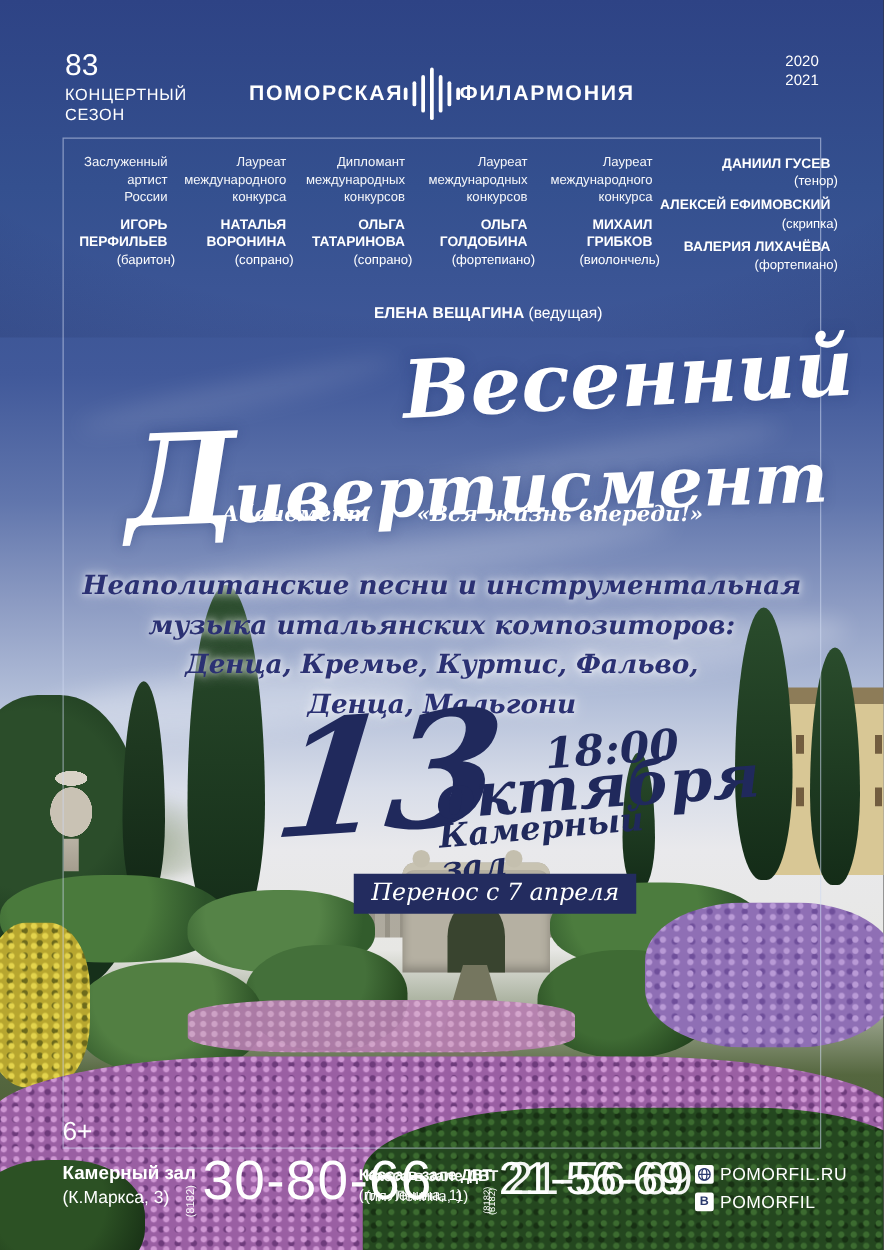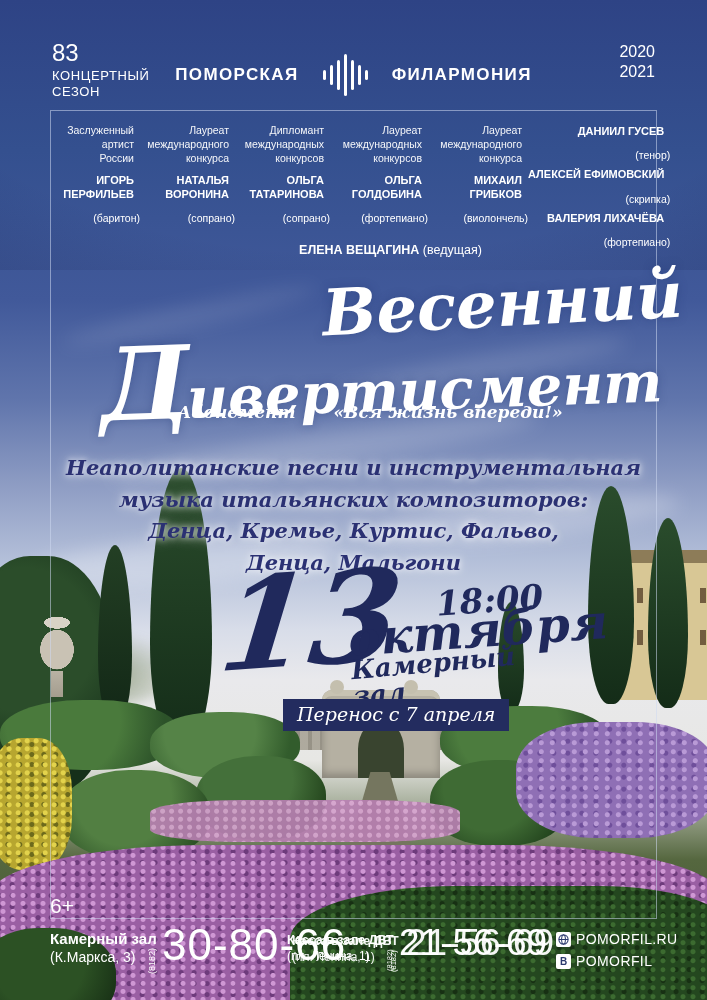--- a/index.html
+++ b/index.html
@@ -86,34 +86,34 @@
     background-size:10px 9px,13px 11px;}
   .fg-bush-left{left:-24px;top:928px;width:140px;height:100px;border-radius:45%;
     background:radial-gradient(circle at 45% 35%, #2c5124 0 45%, #1a3417 80%);}
   
   .frame{left:50px;top:110px;width:605px;height:807px;border:1.5px solid rgba(205,216,240,.55);
     pointer-events:none;}
   
   .season{left:52px;top:38px;line-height:1.25;}
   .season .num{font-size:24px;font-weight:400;display:block;}
   .season .ln{font-size:13px;letter-spacing:.6px;display:block;}
-  .brand{left:0;top:52px;width:707px;display:flex;justify-content:center;align-items:center;gap:24px;}
+  .brand{left:0;top:52px;width:707px;display:flex;justify-content:center;align-items:center;gap:0;}
   .brand .word{font-size:17px;font-weight:bold;letter-spacing:1.4px;}
   .logo-bars{display:flex;align-items:center;gap:4px;height:46px;}
   .logo-bars i{display:block;width:3px;background:#fff;border-radius:2px;}
   .logo-bars i:nth-child(1){height:10px;} .logo-bars i:nth-child(2){height:20px;}
   .logo-bars i:nth-child(3){height:30px;} .logo-bars i:nth-child(4){height:42px;}
   .logo-bars i:nth-child(5){height:30px;} .logo-bars i:nth-child(6){height:20px;}
   .logo-bars i:nth-child(7){height:10px;}
-  .years{right:52px;top:42px;text-align:right;font-size:16px;line-height:1.25;margin-left:31px;}
+  .years{right:52px;top:42px;text-align:right;font-size:12px;line-height:1.25;margin-left:31px;}
   
   .performers{left:62px;top:124px;display:grid;grid-template-columns:78px 95px 95px 98px 100px auto;text-align:right;}
   .perf-col .cred{white-space:pre-line;font-size:10.5px;line-height:1.32;opacity:.95;margin:0 6px 7px 0;}
   .perf-col .pname{white-space:pre-line;font-weight:bold;font-size:11px;line-height:1.3;margin-right:6px;}
-  .perf-col .prole{font-size:10.5px;margin-top:11px;}
+  .perf-col .prole{font-size:10.5px;margin-top:1px;}
   .soloists .entry{margin-bottom:6px;}
   .soloists .pname{white-space:normal;}
   .host-line{left:0;top:243px;width:707px;text-align:center;transform:translateX(37px);font-size:12.5px;}
   .host-line b{font-weight:bold;}
   
   .script{font-family:"DejaVu Serif","Liberation Serif",serif;font-style:italic;}
   .title-w1{left:322px;top:266px;font-size:64px;font-weight:bold;transform:rotate(-3deg);
     text-shadow:0 0 10px rgba(30,50,110,.35);}
   .title-w2{left:100px;top:316px;font-size:56px;font-weight:bold;transform:rotate(-2deg);
     text-shadow:0 0 10px rgba(30,50,110,.35);}

